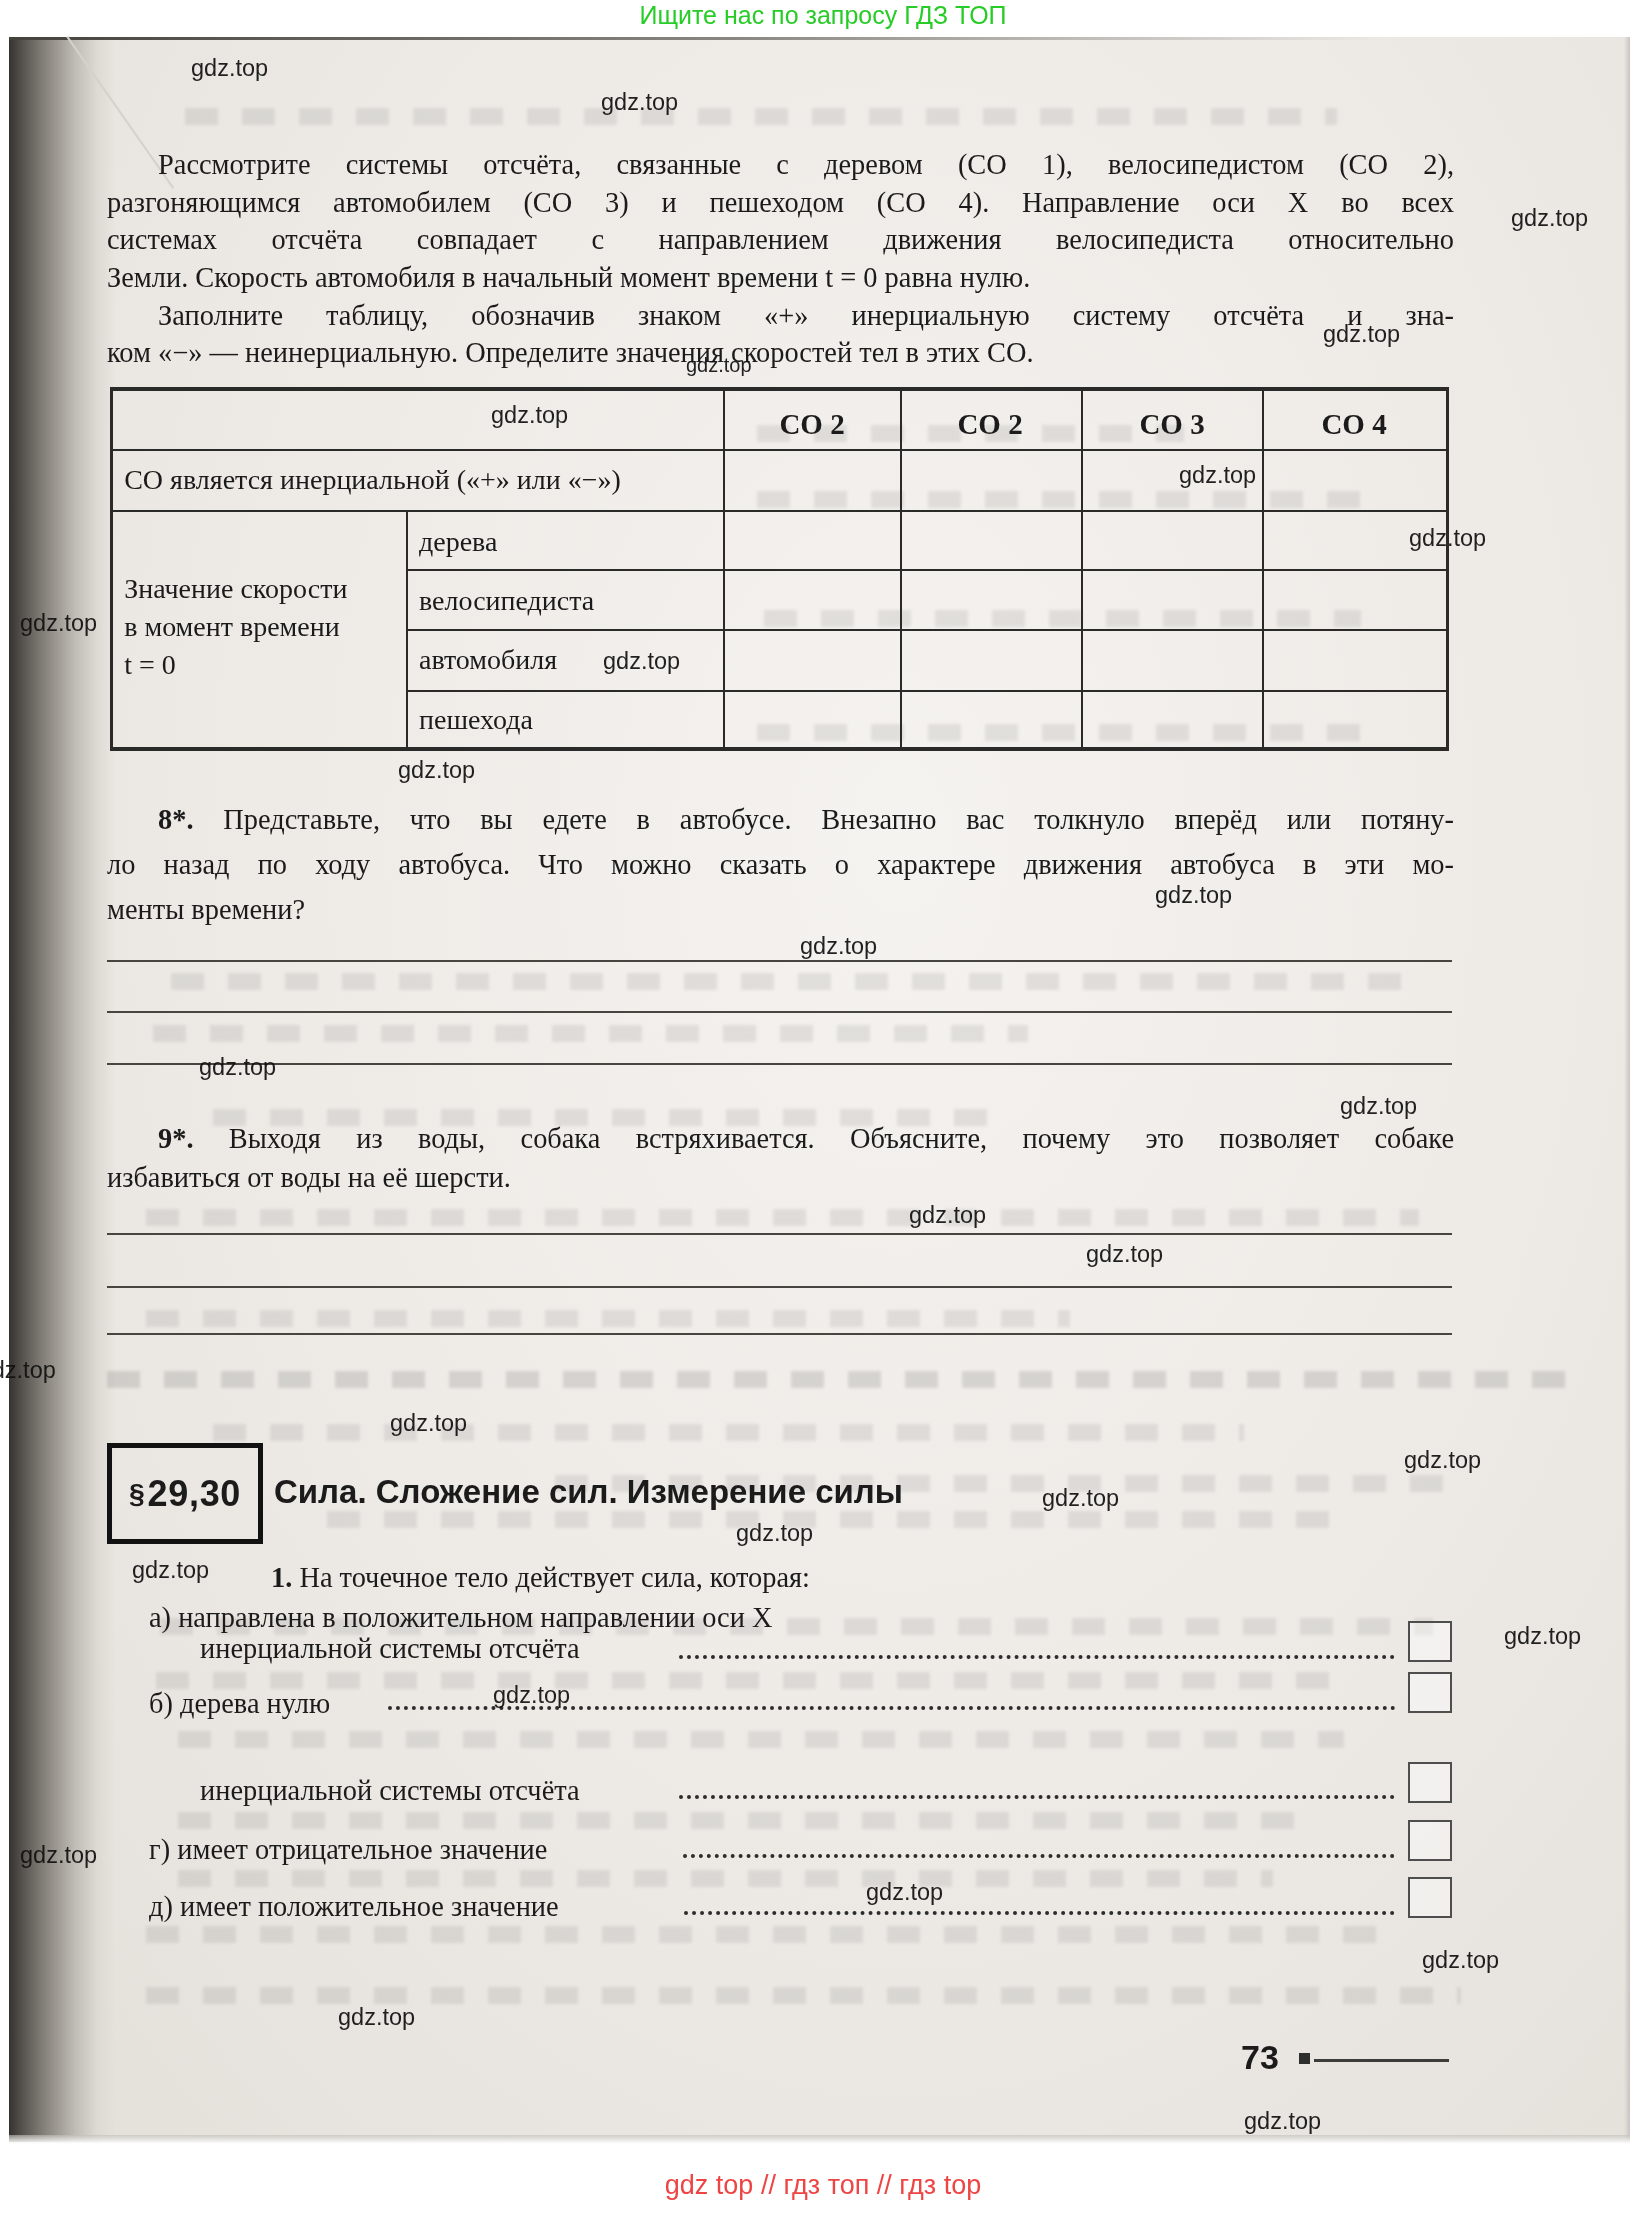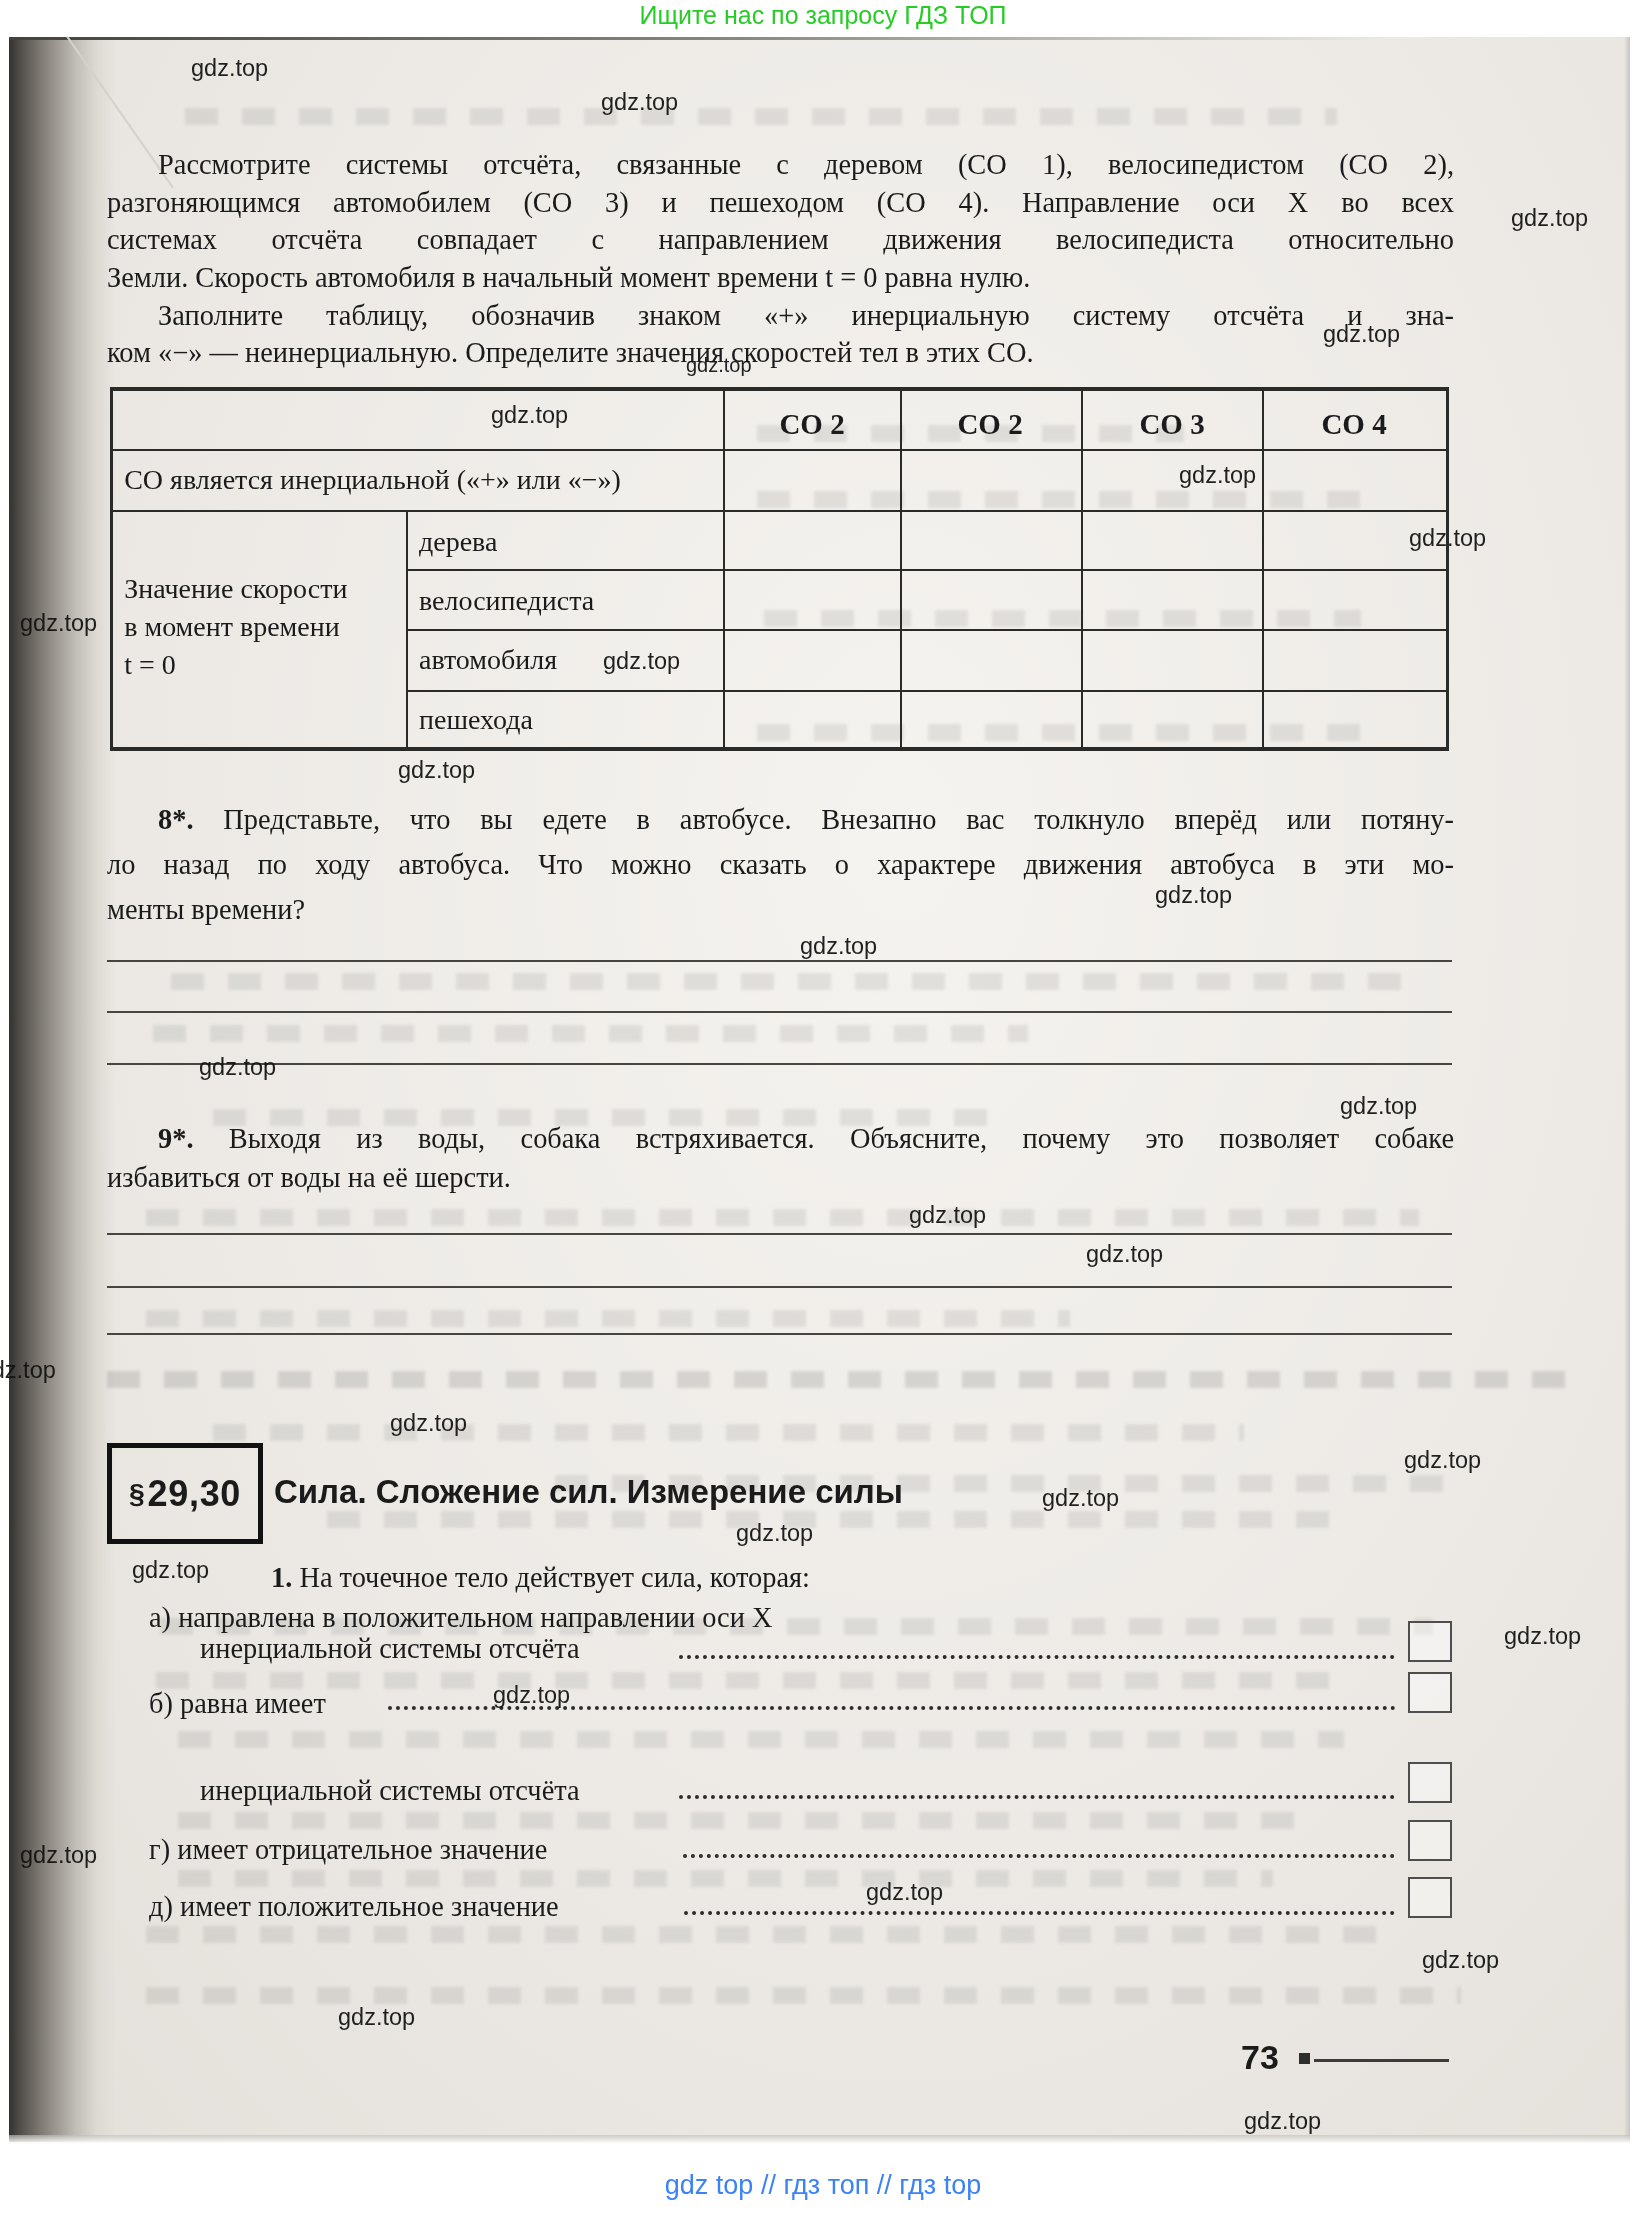--- a/index.html
+++ b/index.html
@@ -25,21 +25,21 @@
   .bleed{position:absolute;height:17px;opacity:.11;filter:blur(1.4px);
          background:repeating-linear-gradient(90deg,#4c4c4c 0 33px,transparent 33px 57px);}
   .aline{position:absolute;left:107px;width:1345px;height:2.1px;background:#47453f;}
   .tl{position:absolute;background:#2a2a28;}
   .cb{position:absolute;left:1408px;width:40px;height:37px;border:2.8px solid #4e4e4e;background:rgba(255,255,255,.4);}
   .dots{position:absolute;border-bottom:4.3px dotted #2c2c2c;height:0;}
   .cell-blank{position:absolute;}
   #promo-top{position:absolute;left:0;right:0;top:1.4px;text-align:center;
          font-family:"Liberation Sans",sans-serif;font-size:25px;color:#27cc27;}
   #promo-bottom{position:absolute;left:0;right:0;top:2170px;text-align:center;
-         font-family:"Liberation Sans",sans-serif;font-size:27px;color:#3b82f6;}
+         font-family:"Liberation Sans",sans-serif;font-size:27px;color:#ef4444;}
   #sec-box{position:absolute;left:107px;top:1443px;width:146px;height:91px;border:5px solid #121212;
          display:flex;align-items:center;justify-content:center;font-family:"Liberation Sans",sans-serif;}
   #sec-box .mark{font-size:28.4px;font-weight:bold;margin-right:2.8px;}
   #sec-box .num{font-size:36px;font-weight:bold;letter-spacing:0.7px;}
   #sec-title{position:absolute;left:274px;top:1473px;font-family:"Liberation Sans",sans-serif;
          font-size:33px;font-weight:bold;white-space:nowrap;}
   #pageno{position:absolute;left:1241px;top:2038px;font-family:"Liberation Sans",sans-serif;
          font-size:34px;font-weight:bold;}
   #pageno-square{position:absolute;left:1299px;top:2053px;width:11.4px;height:11.4px;background:#2e2e2c;}
   #pageno-line{position:absolute;left:1314px;top:2059px;width:135px;height:2.8px;background:#3c3c3a;}
@@ -168,21 +168,21 @@
   </div>
   <div id="sec-title">Сила. Сложение сил. Измерение силы</div>
 
   <div class="line" style="left:271px;top:1561px"><span class="bold">1.</span> <span>На точечное тело действует сила, которая:</span></div>
 
   <div class="line" style="left:149px;top:1601px"><span>а)</span> <span>направлена в положительном направлении оси X</span></div>
   <div class="line" style="left:200px;top:1632px">инерциальной системы отсчёта</div>
   <div class="dots" style="left:679px;top:1655px;width:716px"></div>
   <div class="cb" style="top:1621px"></div>
 
-  <div class="line" style="left:149px;top:1687px"><span>б)</span> <span>равна имеет</span></div>
+  <div class="line" style="left:149px;top:1687px"><span>б)</span> <span>дерева нулю</span></div>
   <div class="dots" style="left:388px;top:1706px;width:1008px"></div>
   <div class="cb" style="top:1672px"></div>
 
   <div class="line" style="left:200px;top:1774px">инерциальной системы отсчёта</div>
   <div class="dots" style="left:679px;top:1795px;width:716px"></div>
   <div class="cb" style="top:1762px"></div>
 
   <div class="line" style="left:149px;top:1833px"><span>г)</span> <span>имеет отрицательное значение</span></div>
   <div class="dots" style="left:683px;top:1854px;width:712px"></div>
   <div class="cb" style="top:1820px"></div>

